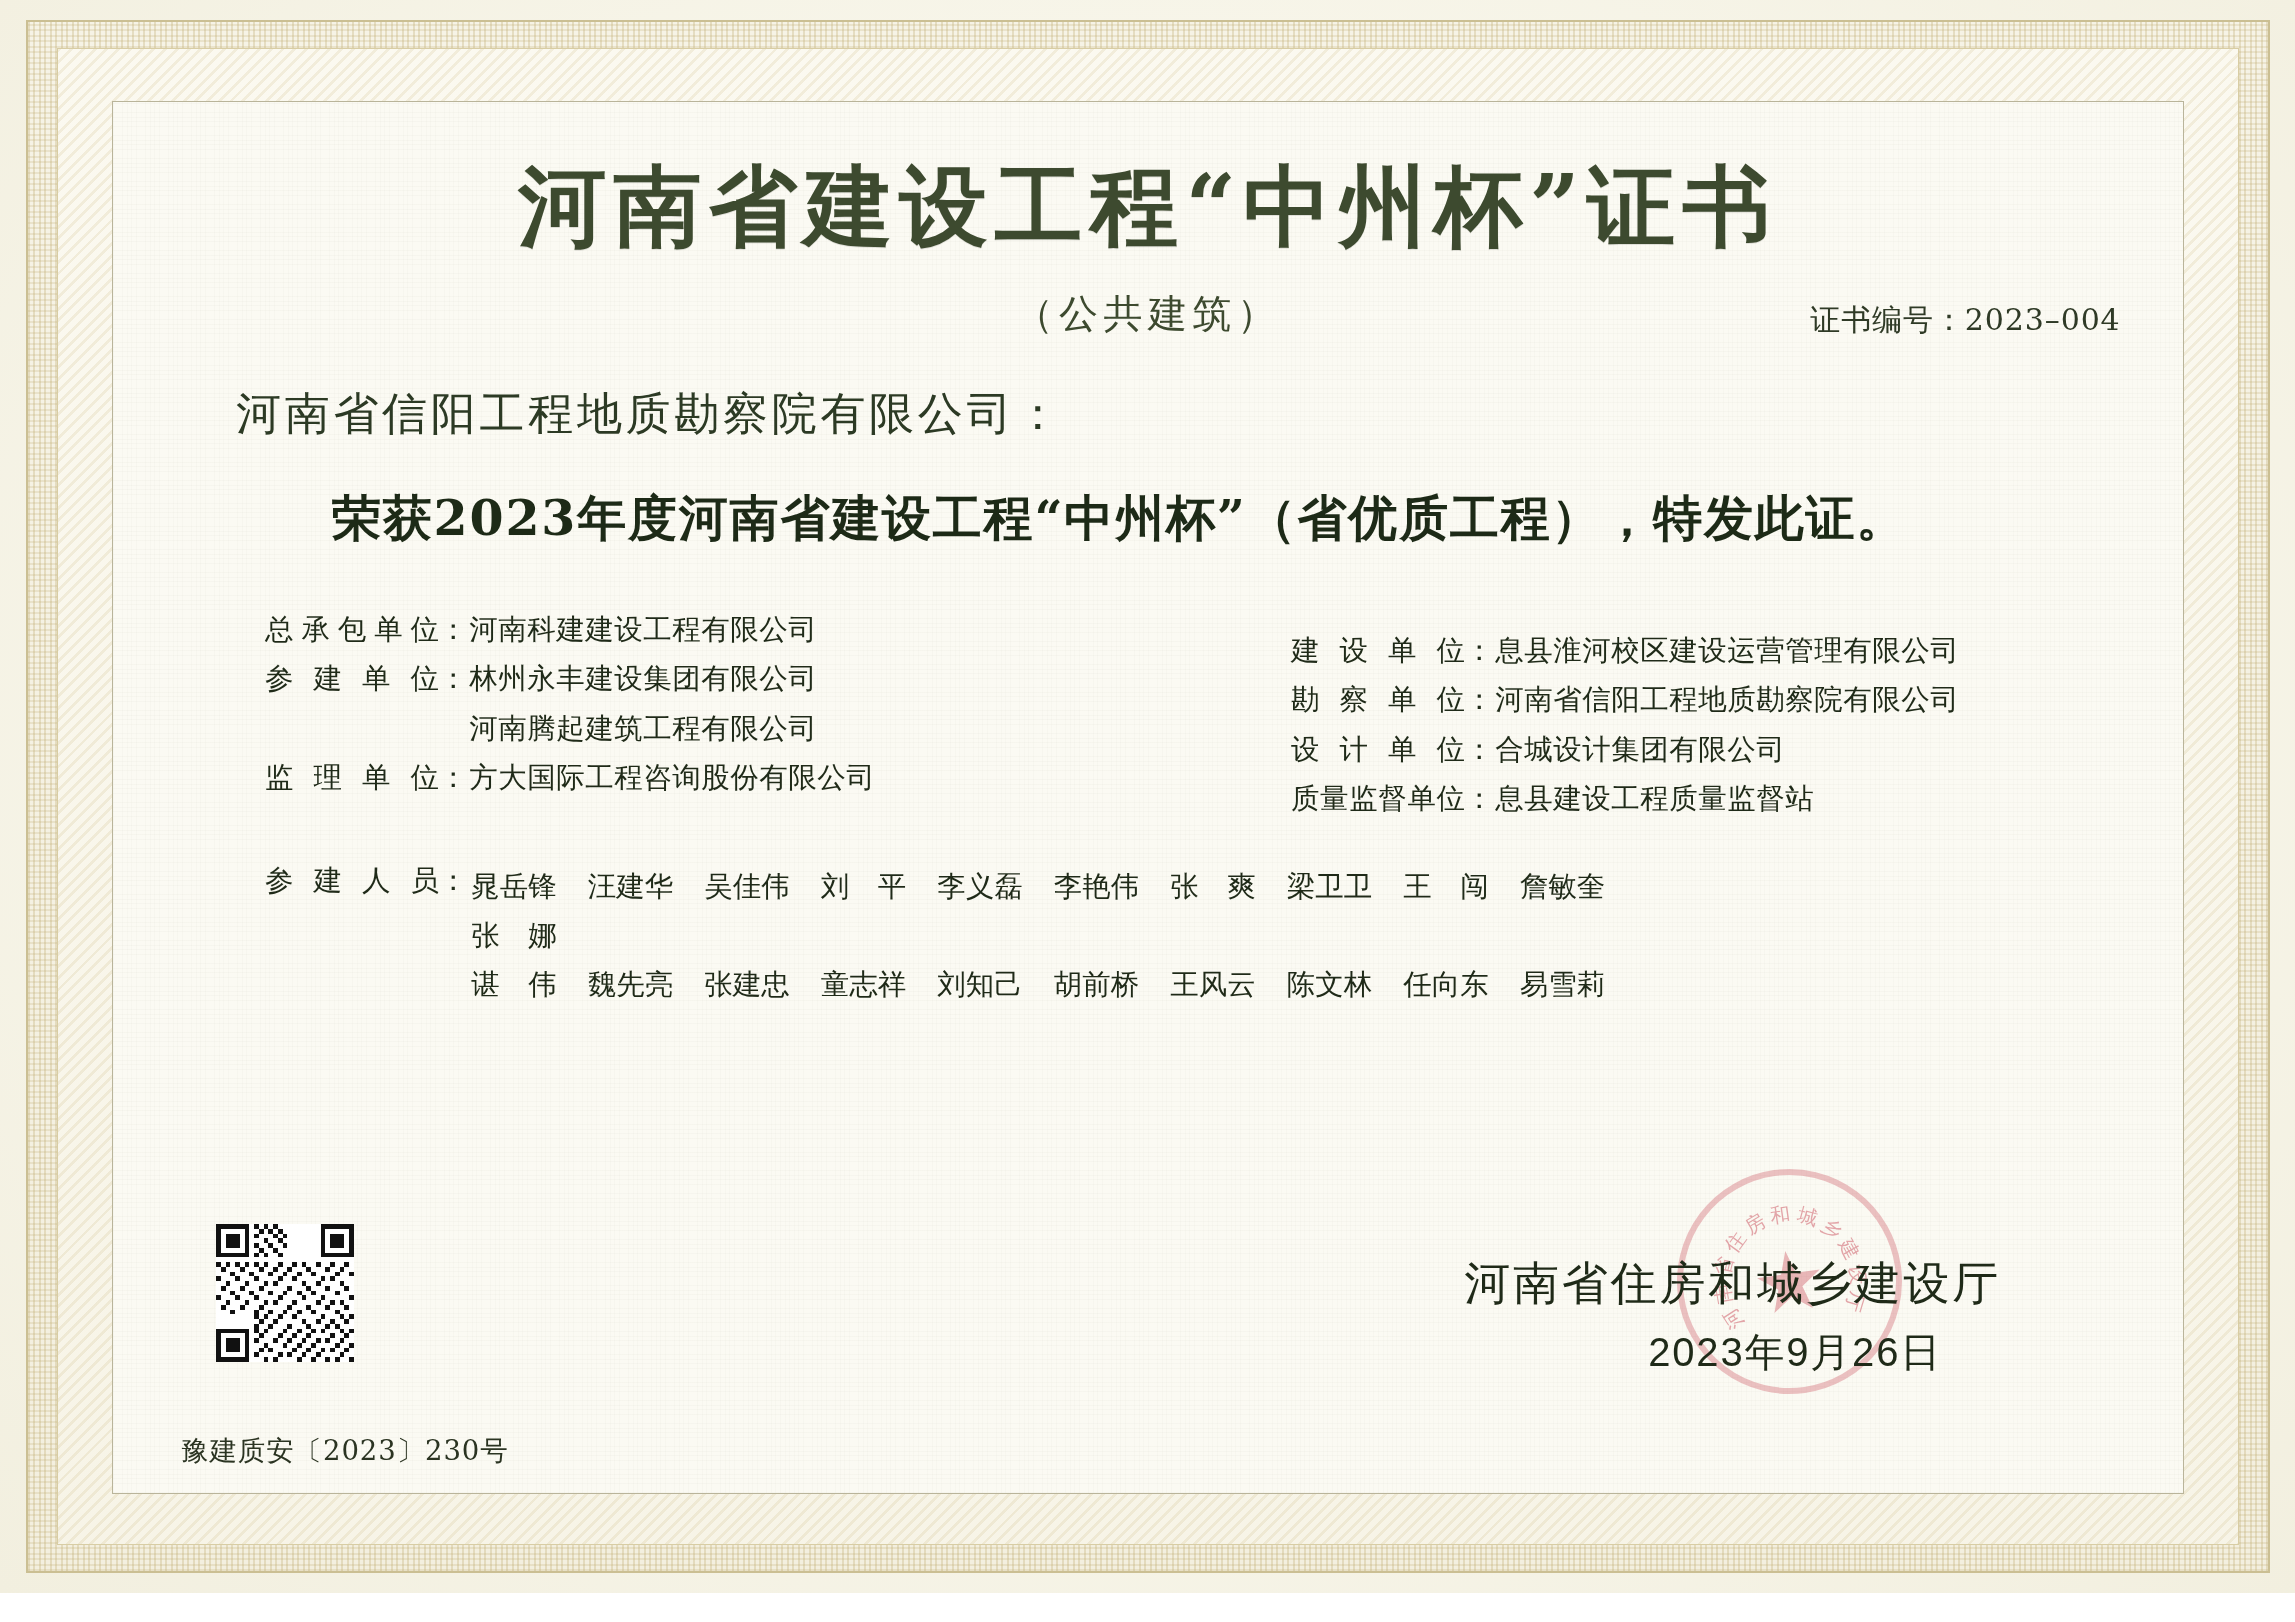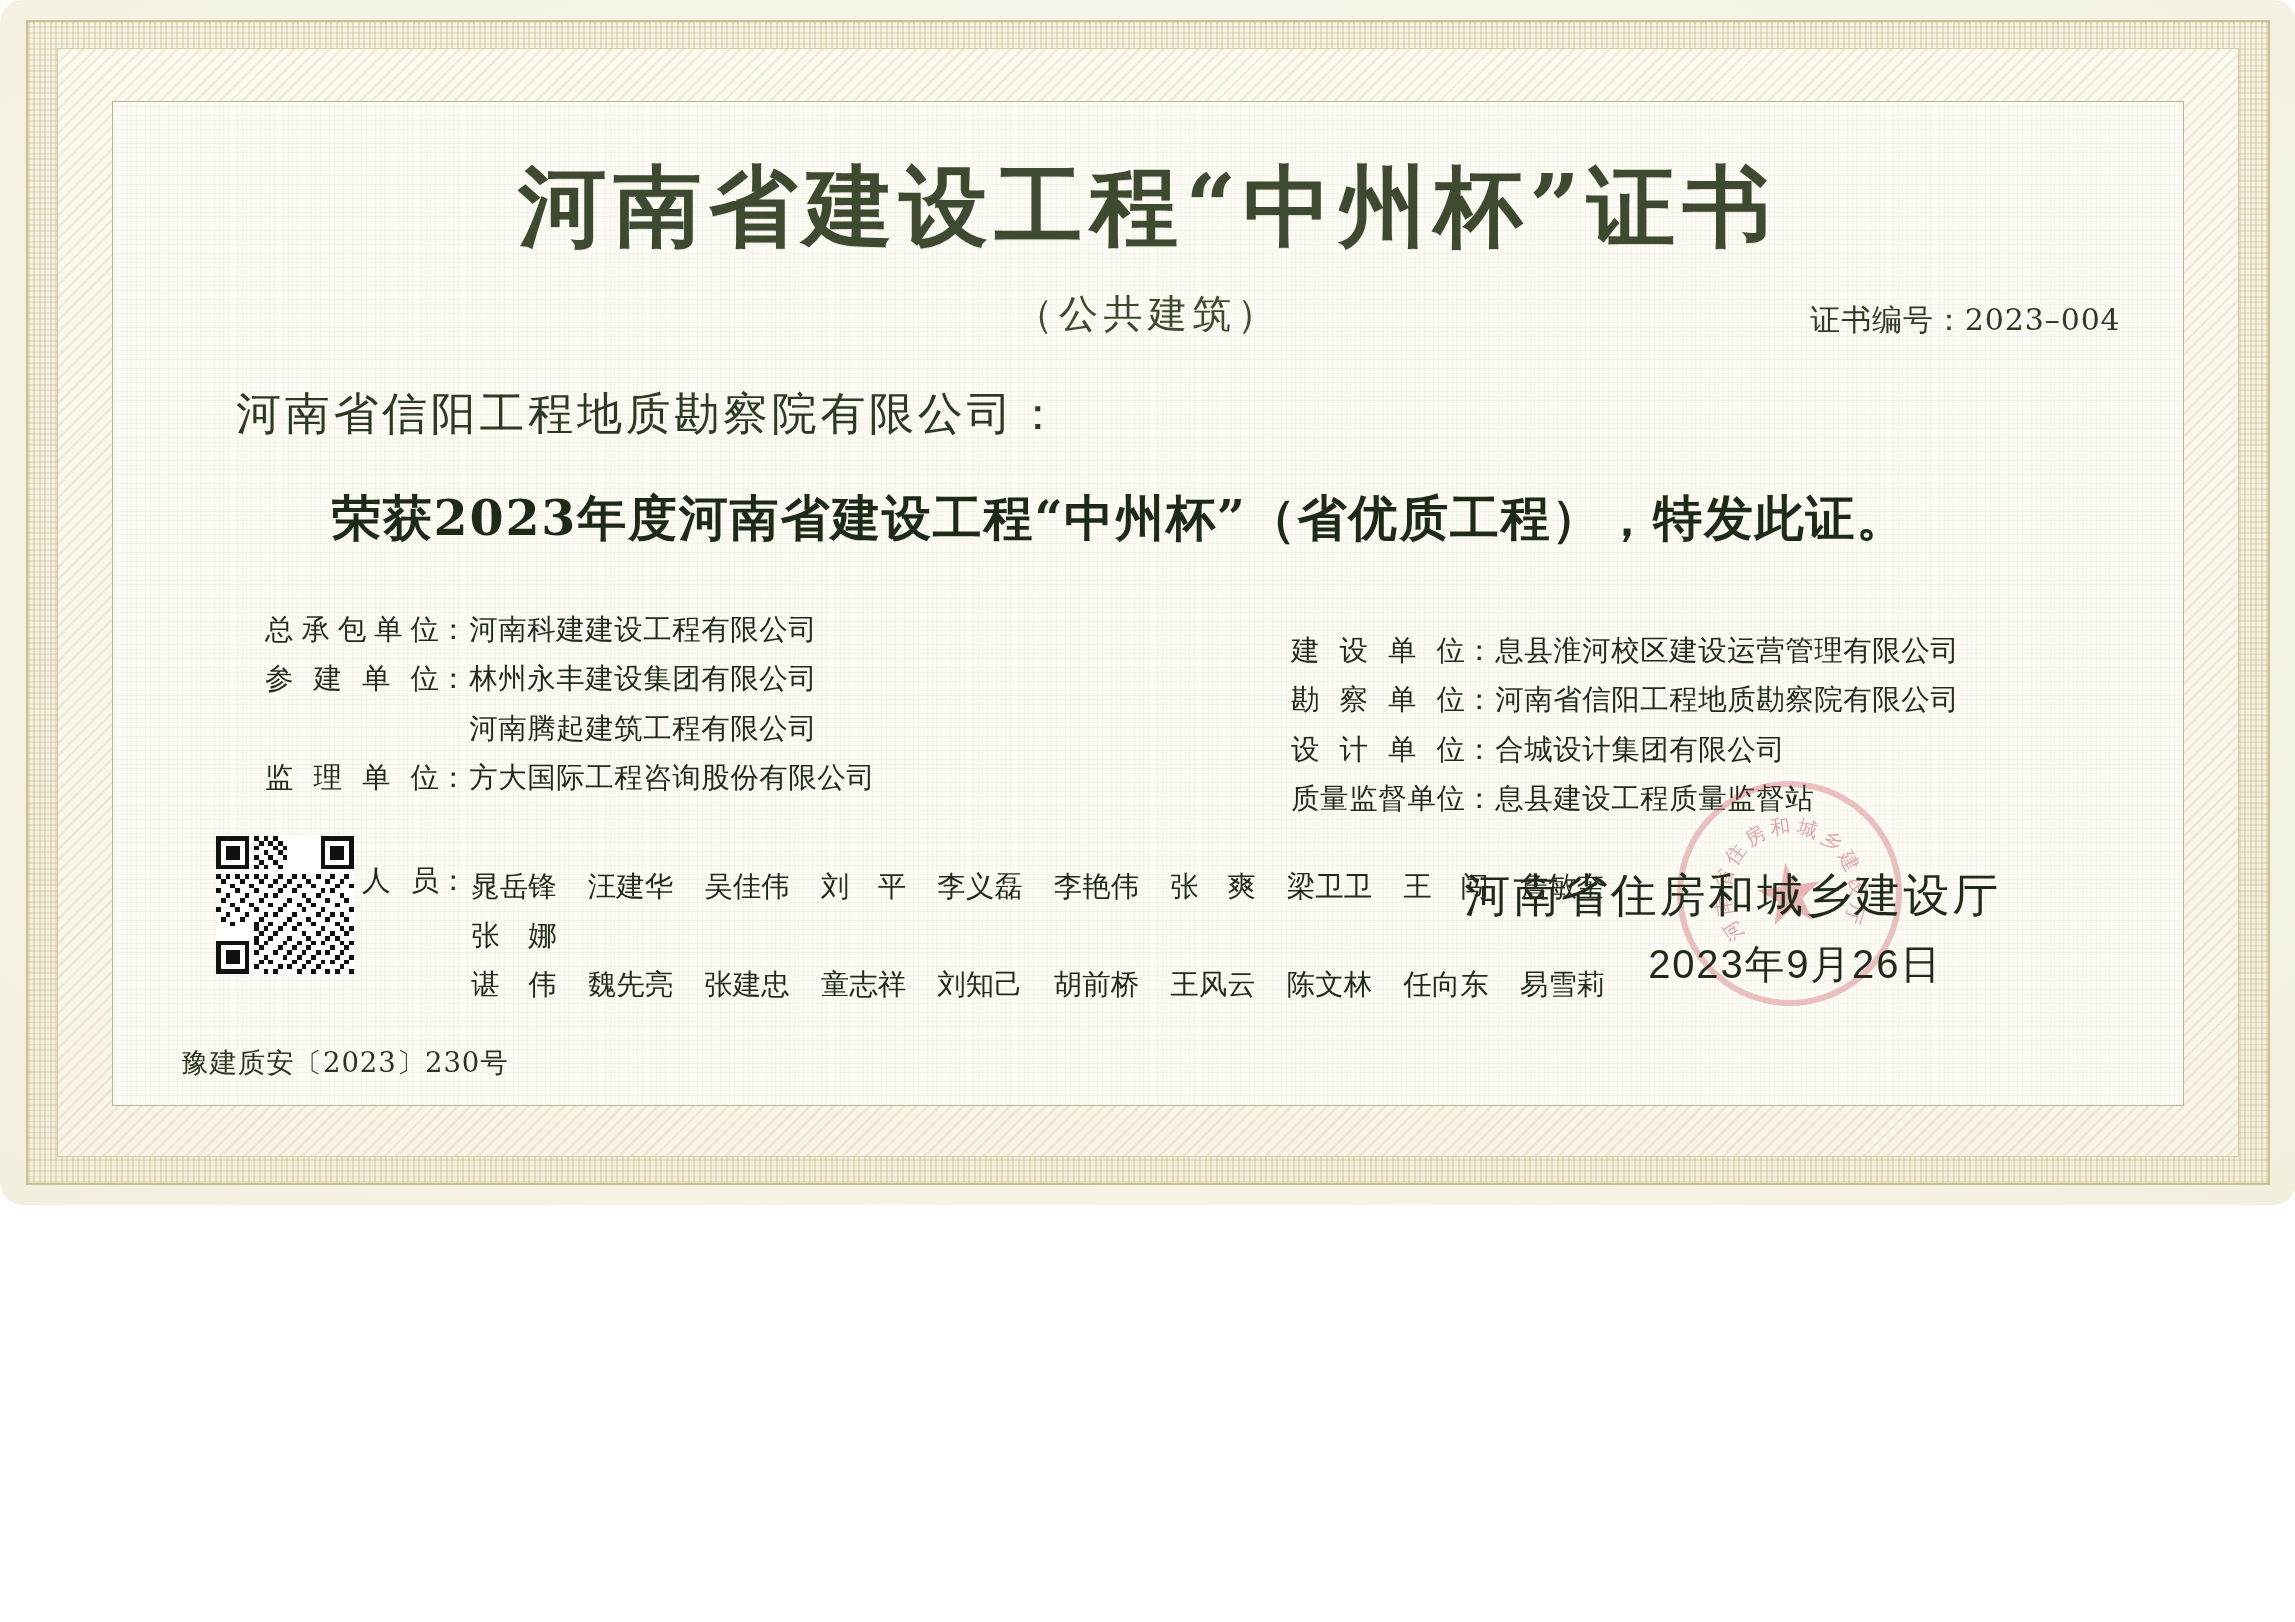--- a/index.html
+++ b/index.html
@@ -4,25 +4,24 @@
 <style>
   html,body{margin:0;padding:0;}
   body{
     width:2296px;height:1623px;
     background:#ffffff;
     font-family:"Liberation Serif", serif;
     overflow:hidden;
   }
   #cert{
     position:relative;
-    width:2296px;height:1205px;
+    width:2296px;height:1593px;
     box-sizing:border-box;
     background:
       radial-gradient(ellipse at 50% 45%, #fbfaf2 0%, #f7f5e9 55%, #f2efdf 100%);
-    border-radius: 23px;
   }
   
   .band-outer{
     position:absolute;left:26px;top:20px;right:26px;bottom:20px;
     border:2.8px solid #cbbf93;
     background:
       repeating-linear-gradient(90deg, rgba(190,170,110,.30) 0 1.8px, rgba(255,255,255,0) 1.8px 5.5px),
       repeating-linear-gradient(0deg, rgba(190,170,110,.22) 0 1.8px, rgba(255,255,255,0) 1.8px 5.5px),
       linear-gradient(#f6f3e6,#f3efdf);
     box-sizing:border-box;

